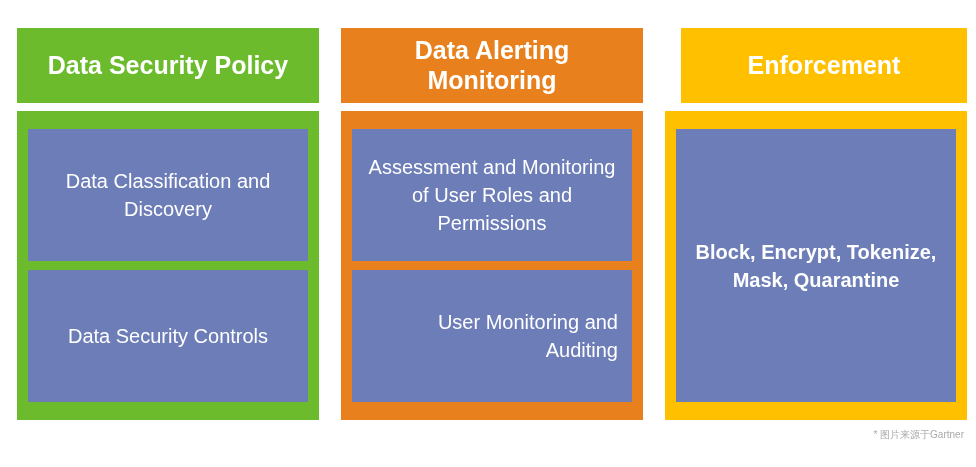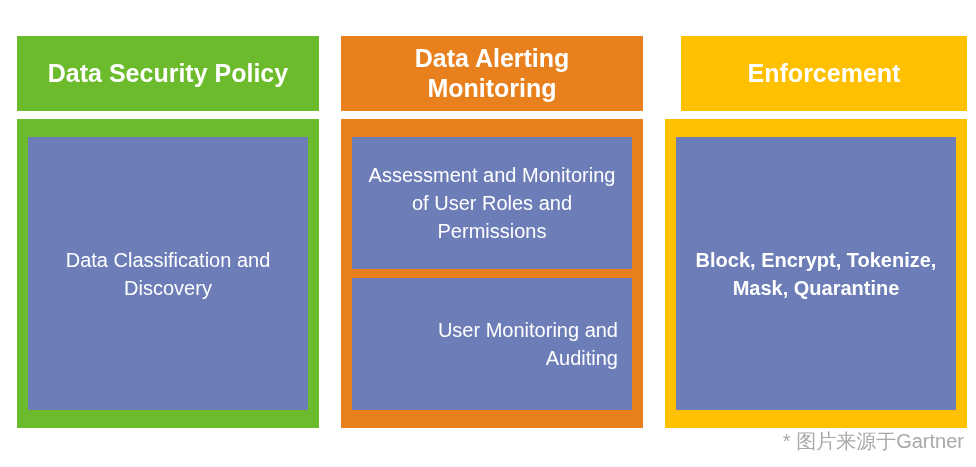--- a/index.html
+++ b/index.html
@@ -11,21 +11,21 @@
   .canvas {
     position: relative;
     width: 976px;
     height: 467px;
     background: #ffffff;
     overflow: hidden;
   }
   .board {
     position: absolute;
     left: 17px;
-    top: 36px;
+    top: 28px;
     width: 950px;
     display: flex;
     gap: 22px;
   }
   .col {
     flex: 1;
     display: flex;
     flex-direction: column;
   }
   .col-header {
@@ -59,35 +59,36 @@
     color: #ffffff;
     font-size: 20px;
     line-height: 1.4;
     padding: 6px 14px;
     box-sizing: border-box;
   }
   .footer-note {
     position: absolute;
     right: 12px;
     top: 428px;
-    font-size: 20px;
+    font-size: 10px;
     color: #a9a9a9;
     text-align: left;
   }
 </style>
 </head>
 <body>
 
 <div class="canvas">
   <div class="board">
 
     <div class="col">
       <div class="col-header" style="background-color: rgb(108, 187, 44);">Data Security Policy</div>
       <div class="col-body" style="background-color: rgb(108, 187, 44);">
         <div class="item-box" style="background-color: rgb(108, 125, 183);">Data Classification and Discovery</div>
+        <div class="item-box" style="background-color: rgb(108, 125, 183);">Data Security Controls</div>
       </div>
     </div>
 
     <div class="col">
       <div class="col-header" style="background-color: rgb(232, 128, 30);">Data Alerting Monitoring</div>
       <div class="col-body" style="background-color: rgb(232, 128, 30);">
         <div class="item-box" style="background-color: rgb(108, 125, 183);">Assessment and Monitoring of User Roles and Permissions</div>
         <div class="item-box" style="background-color: rgb(108, 125, 183); text-align: right;">User Monitoring and Auditing</div>
       </div>
     </div>

